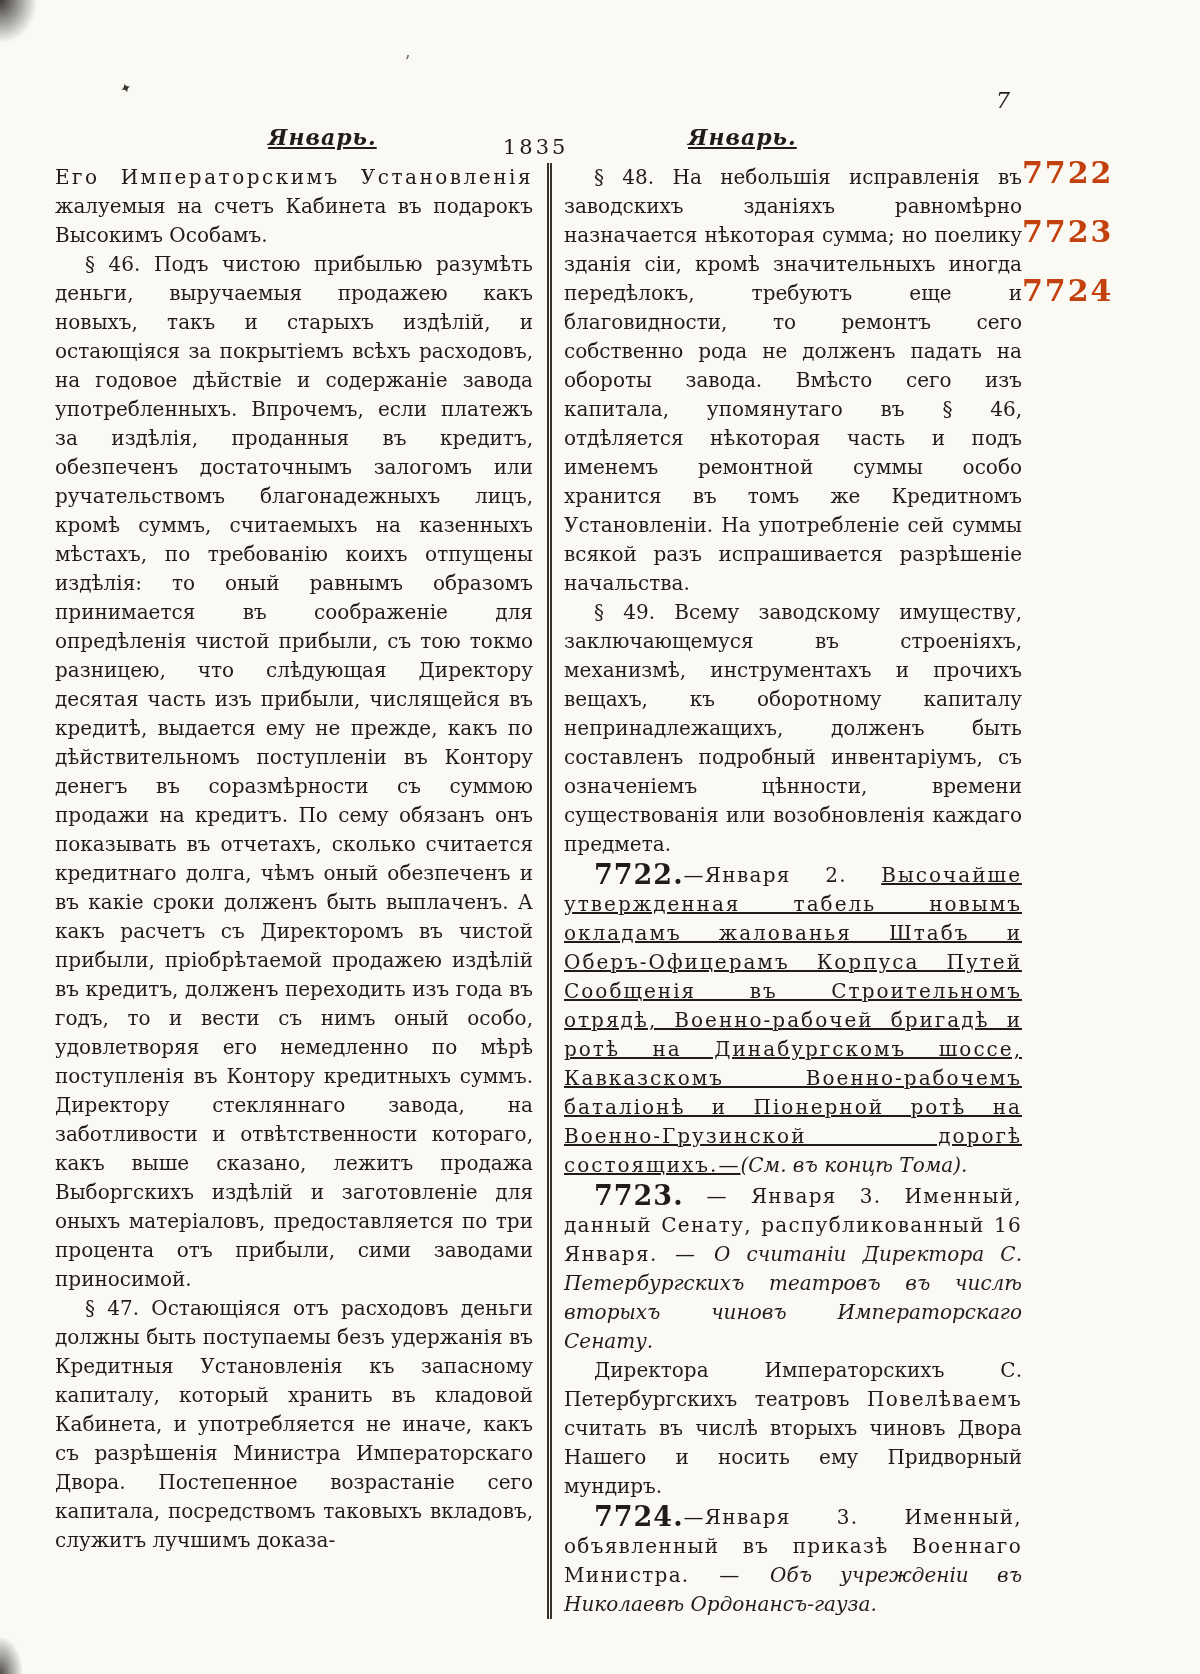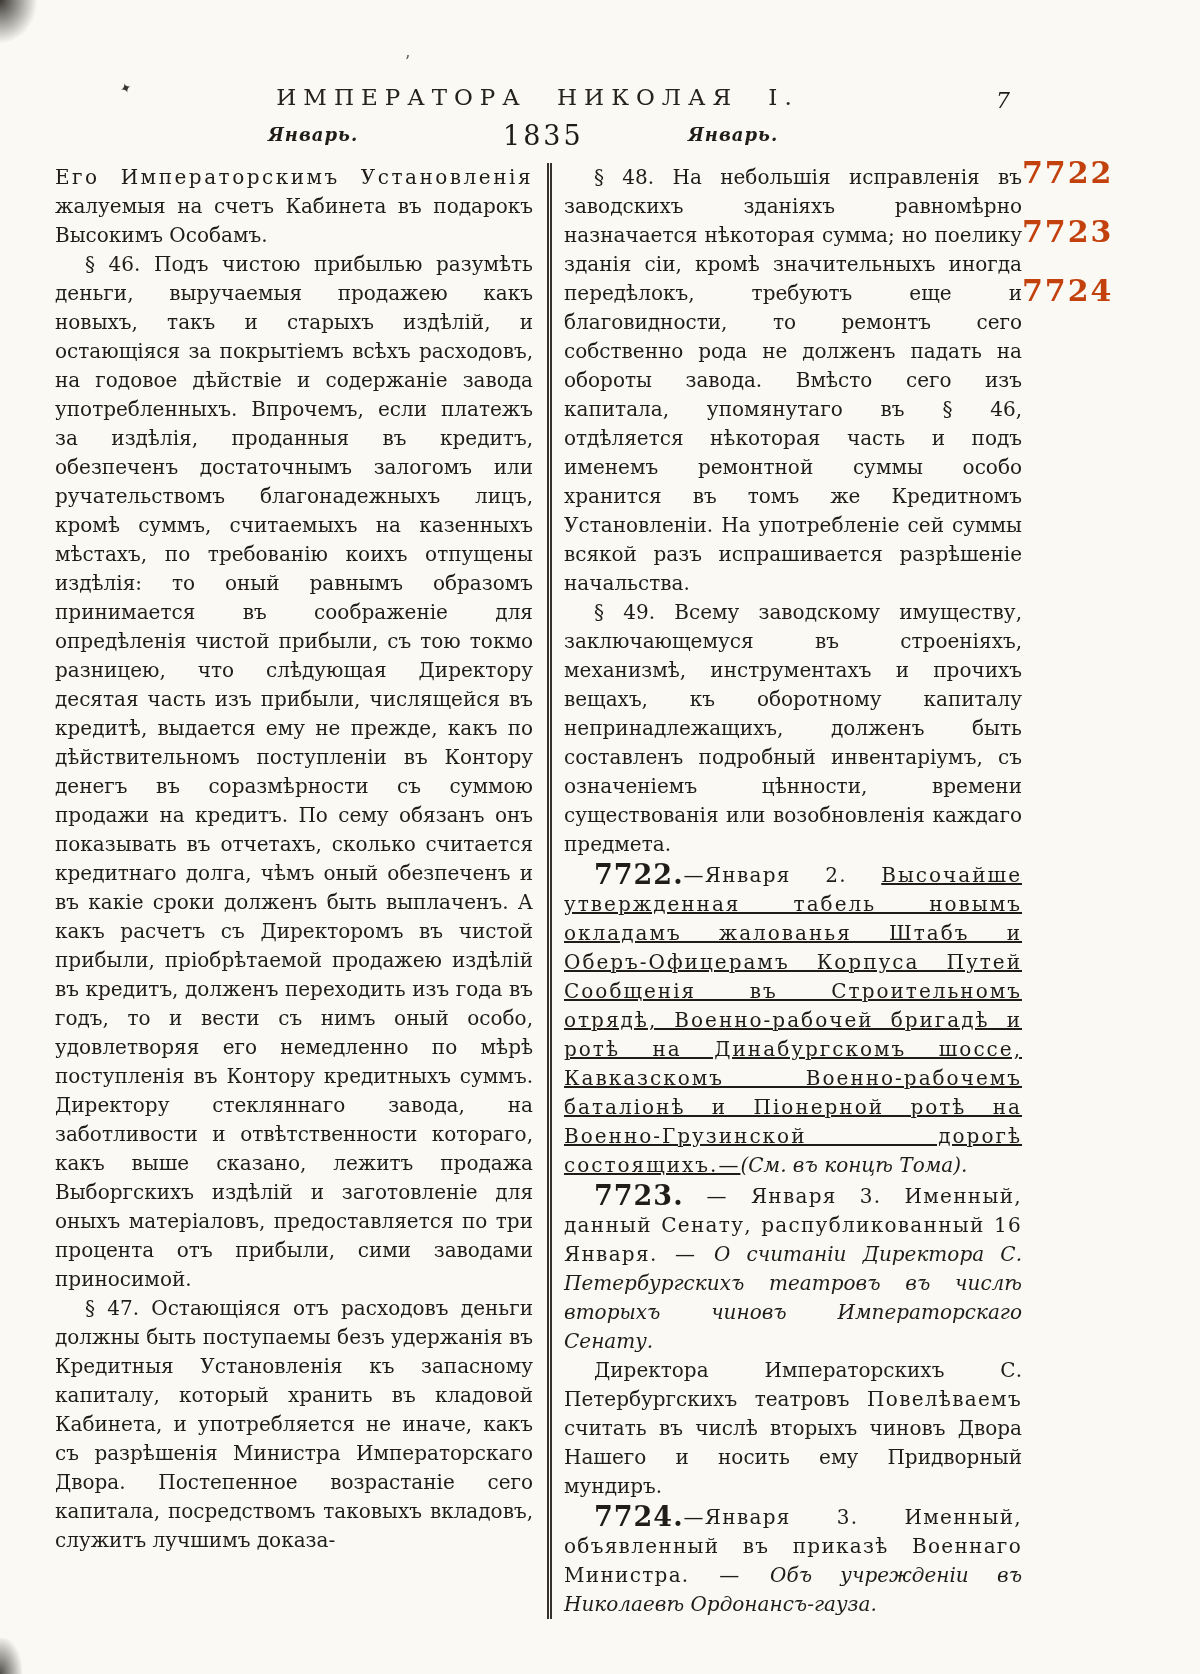--- a/index.html
+++ b/index.html
@@ -21,24 +21,24 @@
   .running-title {
     font-size:23px; letter-spacing:7px; word-spacing:16px;
     color:#26231e;
   }
   .page-number {
     position:absolute; top:88px; left:996px;
     font-style:italic; font-size:22px;
   }
 
   
-  .month { position:absolute; top:124px; font-style:italic; font-weight:bold; font-size:18px; letter-spacing:1px; }
+  .month { position:absolute; top:124px; font-style:italic; font-weight:bold; font-size:22px; letter-spacing:1px;text-decoration:underline; }
   .month-left  { left:268px; }
   .month-right { left:688px; }
-  .year { position:absolute; top:120px; left:503px; font-size:27px; letter-spacing:3px; }
+  .year { position:absolute; top:135px; left:503px; font-size:21px; letter-spacing:3px; }
 
   
   .body-columns {
     position:absolute; top:163px; left:55px; width:1042px;
     display:flex; align-items:stretch;
   }
   .col { display:block; }
   .col-left  { width:478px; }
   .col-right { width:458px; }
   .divider {
@@ -86,23 +86,20 @@
 </head>
 <body>
 
 <div class="page">
 
   <div class="artifact art-tl"></div>
   <div class="artifact art-bl"></div>
   <div class="artifact art-spec">✦</div>
   <div class="artifact art-quote">’</div>
 
-  <div class="running-head">
-    <span class="running-title">ИМПЕРАТОРА НИКОЛАЯ I.</span>
-  </div>
   <span class="page-number">7</span>
 
   <span class="month month-left">Январь.</span>
   <span class="year">1835</span>
   <span class="month month-right">Январь.</span>
 
   <div class="margin-numbers">
     <div class="mnum">7722</div>
     <div class="mnum">7723</div>
     <div class="mnum">7724</div>

